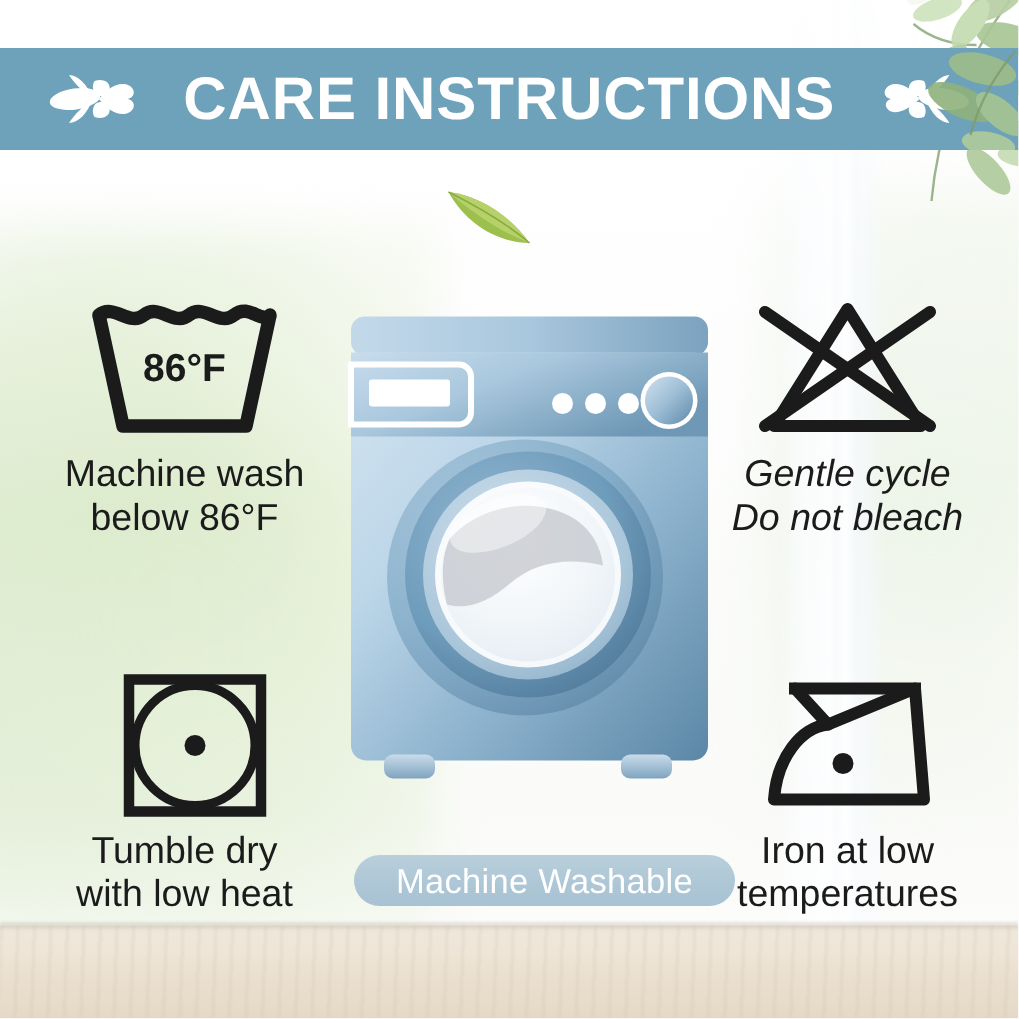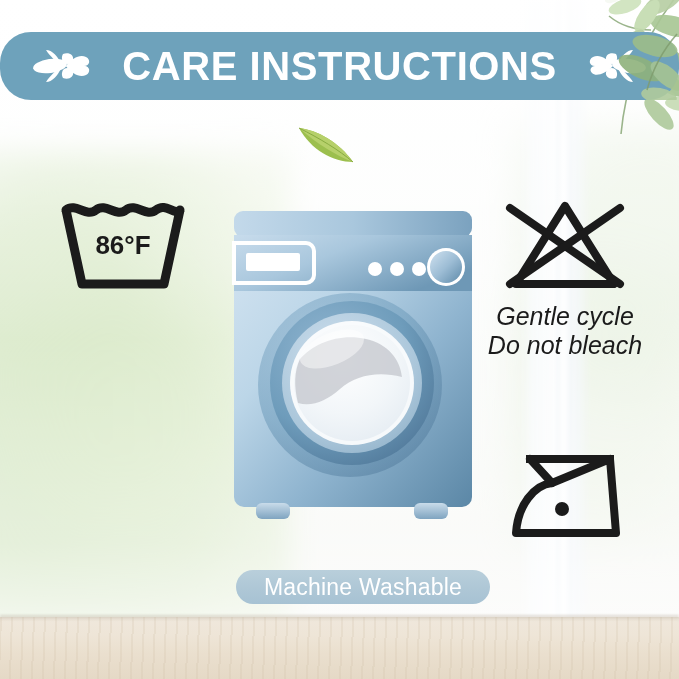--- a/index.html
+++ b/index.html
@@ -98,21 +98,20 @@
   
   .float-leaf{position:absolute;left:295px;top:122px;width:62px;height:44px;}
   .float-leaf svg{display:block;width:100%;height:100%;}
 
   
   .banner{
     position:absolute;left:0;right:0;top:32px;height:68px;
     background:#6ea2bb;
     display:flex;align-items:center;justify-content:center;
     gap:26px;
-    border-radius:31px;
   }
   .banner-title{
     color:#ffffff;
     font-size:40px;
     font-weight:bold;
     letter-spacing:.6px;
     line-height:1;
     white-space:nowrap;
     font-family:"Liberation Sans", sans-serif;
   }
@@ -341,39 +340,54 @@
   </div>
 
   <div class="icon-block" id="blk-wash">
     <div class="icon-art">
       <svg viewBox="0 0 130 100" width="130" height="100">
         <path d="M8 14 C18 6 28 22 38 14 C48 6 58 22 68 14 C78 6 88 22 98 14 C108 6 116 20 122 14" fill="none" stroke="#1b1b1b" stroke-width="9" stroke-linecap="round" stroke-linejoin="round"></path>
         <path d="M8 14 L24 88 L106 88 L122 14" fill="none" stroke="#1b1b1b" stroke-width="9" stroke-linejoin="round"></path>
         <text class="tub-temp" x="65" y="58" text-anchor="middle">86°F</text>
       </svg>
     </div>
+    <div class="icon-caption">Machine wash
+below 86°F</div>
   </div>
 
   <div class="icon-block" id="blk-bleach">
     <div class="icon-art">
       <svg viewBox="0 0 130 100" width="130" height="100">
         <path d="M65 10 L114 88 L16 88 Z" fill="none" stroke="#1b1b1b" stroke-width="8" stroke-linejoin="round"></path>
         <line x1="10" y1="12" x2="120" y2="88" stroke="#1b1b1b" stroke-width="8" stroke-linecap="round"></line>
         <line x1="120" y1="12" x2="10" y2="88" stroke="#1b1b1b" stroke-width="8" stroke-linecap="round"></line>
       </svg>
     </div>
     <div class="icon-caption">Gentle cycle
 Do not bleach</div>
   </div>
 
+  <div class="icon-block" id="blk-dry">
+    <div class="icon-art">
+      <svg viewBox="0 0 130 100" width="130" height="100">
+        <rect x="28" y="6" width="88" height="88" fill="none" stroke="#1b1b1b" stroke-width="7"></rect>
+        <circle cx="72" cy="50" r="40" fill="none" stroke="#1b1b1b" stroke-width="6"></circle>
+        <circle cx="72" cy="50" r="7" fill="#1b1b1b"></circle>
+      </svg>
+    </div>
+    <div class="icon-caption">Tumble dry
+with low heat</div>
+  </div>
 
   <div class="icon-block" id="blk-iron">
     <div class="icon-art">
       <svg viewBox="0 0 130 100" width="130" height="100">
         <path d="M16 86 C18 58 34 38 52 36 L110 12 L116 86 Z" fill="none" stroke="#1b1b1b" stroke-width="8" stroke-linejoin="round"></path>
         <path d="M30 12 L110 12" stroke="#1b1b1b" stroke-width="8" stroke-linecap="square"></path>
         <path d="M30 12 L52 36" stroke="#1b1b1b" stroke-width="8" stroke-linecap="round"></path>
         <circle cx="62" cy="62" r="7" fill="#1b1b1b"></circle>
       </svg>
     </div>
+    <div class="icon-caption">Iron at low
+temperatures</div>
   </div>
 
 </div>
 
 </body></html>

